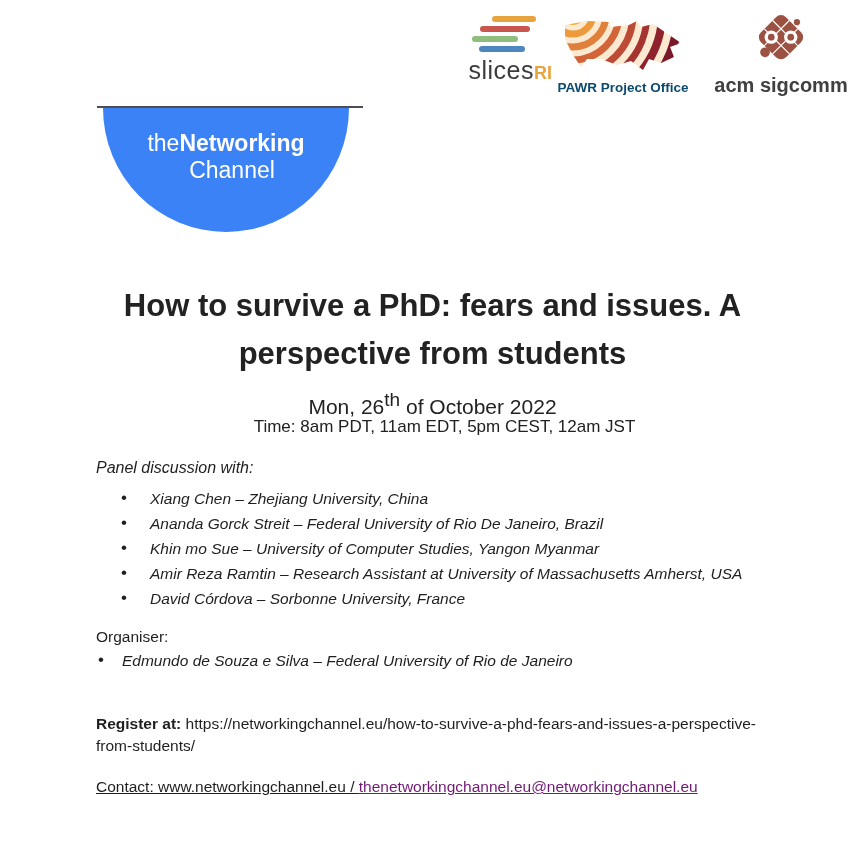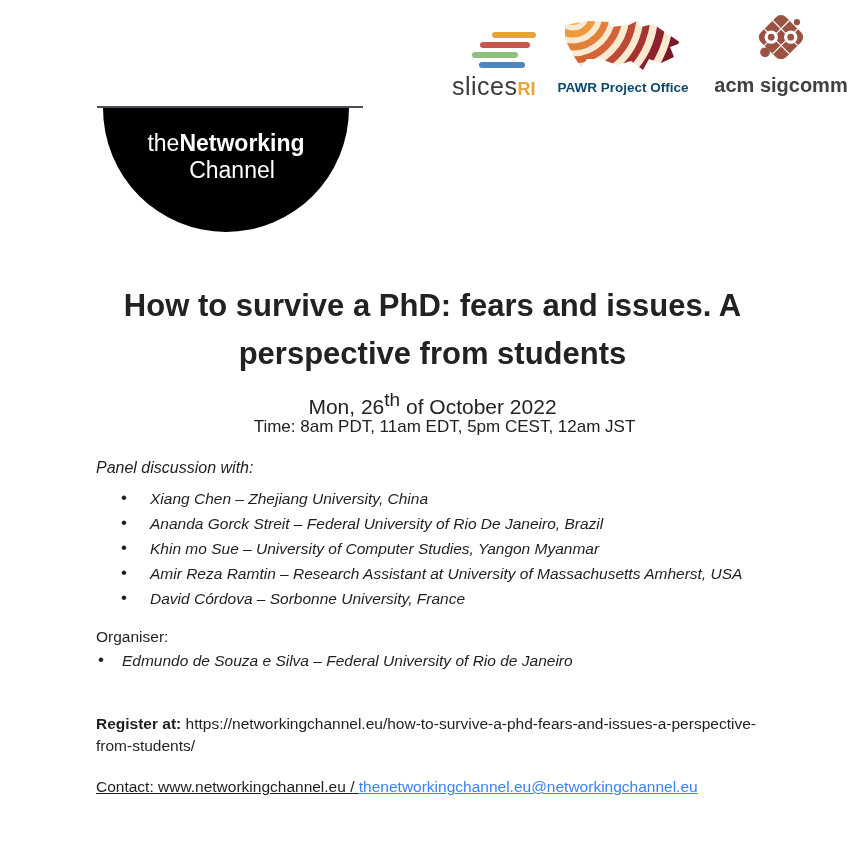--- a/index.html
+++ b/index.html
@@ -1,40 +1,40 @@
 <!DOCTYPE html>
 <html><head>
 <meta charset="utf-8">
 <style>
   * { margin:0; padding:0; box-sizing:border-box; }
   html,body { background:#ffffff; }
   body { font-family:"Liberation Sans", sans-serif; color:#1f1f1f; }
   .page { position:relative; width:865px; height:843px; background:#ffffff; overflow:hidden; margin:0 auto; }
 
   
-  .logo-slices { position:absolute; left:452px; top:32px; width:100px; text-align:left; }
+  .logo-slices { position:absolute; left:452px; top:16px; width:100px; text-align:right; }
   .bars { width:72px; margin:0 auto 6px auto; }
   .bar { height:6px; border-radius:3px; margin-bottom:4px; }
   .bar.b1 { margin-left:26px; width:44px; }
   .bar.b2 { margin-left:14px; width:50px; }
   .bar.b3 { margin-left:6px;  width:46px; }
   .bar.b4 { margin-left:13px; width:46px; }
   .slices-text { font-size:25px; color:#3b3b3b; letter-spacing:0.5px; line-height:1; }
   .slices-text .ri { font-weight:bold; font-size:18px; color:#E8A33D; letter-spacing:0; }
 
   .logo-pawr { position:absolute; left:556px; top:12px; width:134px; text-align:center; }
   .pawr-text { margin-top:2px; font-size:13.5px; font-weight:bold; color:#0c4a6e; white-space:nowrap; }
 
   .logo-acm { position:absolute; left:706px; top:8px; width:150px; text-align:center; }
   .acm-text { margin-top:0; font-size:20px; font-weight:bold; color:#404040; white-space:nowrap; }
 
   
   .rule { position:absolute; left:97px; top:106px; width:266px; height:2px; background:#4d4d58; }
   .semicircle { position:absolute; left:103px; top:108px; width:246px; height:124px;
-                border-radius:0 0 123px 123px / 0 0 124px 124px; background:#000000;
+                border-radius:0 0 123px 123px / 0 0 124px 124px; background:#3b82f6;
                 color:#ffffff; text-align:center; }
   .cl-line1 { margin-top:22px; font-size:23px; line-height:27px; }
   .cl-line1 .thin { font-weight:400; }
   .cl-line1 .bold { font-weight:700; }
   .cl-line2 { font-size:23px; line-height:27px; font-weight:400; padding-left:12px; }
 
   
   .title { position:absolute; left:0; top:282px; width:865px; text-align:center;
            font-size:31px; font-weight:700; color:#222222; line-height:48px; }
   .date  { position:absolute; left:0; top:389px; width:865px; text-align:center;
@@ -57,21 +57,21 @@
                              font-size:15.5px; line-height:16px; }
   .organiser ul.members li::before { content:"•"; position:absolute; left:2px; top:-1px;
                                      font-size:17px; font-style:normal; }
 
   
   .register { position:absolute; left:96px; top:713px; width:690px;
               font-size:15.5px; line-height:22px; overflow-wrap:break-word; }
   .register b { font-weight:bold; }
   .contact { position:absolute; left:96px; top:778px; width:720px; font-size:15.5px; }
   .contact .contact-label { color:#1f1f1f; text-decoration:underline; }
-  .contact a { color:#3b82f6; text-decoration:underline; cursor:pointer; }
+  .contact a { color:#701a75; text-decoration:underline; cursor:pointer; }
 </style>
 </head>
 <body>
 
 <div class="page">
 
   <div class="logo-slices">
     <div class="bars">
       <div class="bar b1" style="background:#E7A33C"></div>
       <div class="bar b2" style="background:#C8564C"></div>

